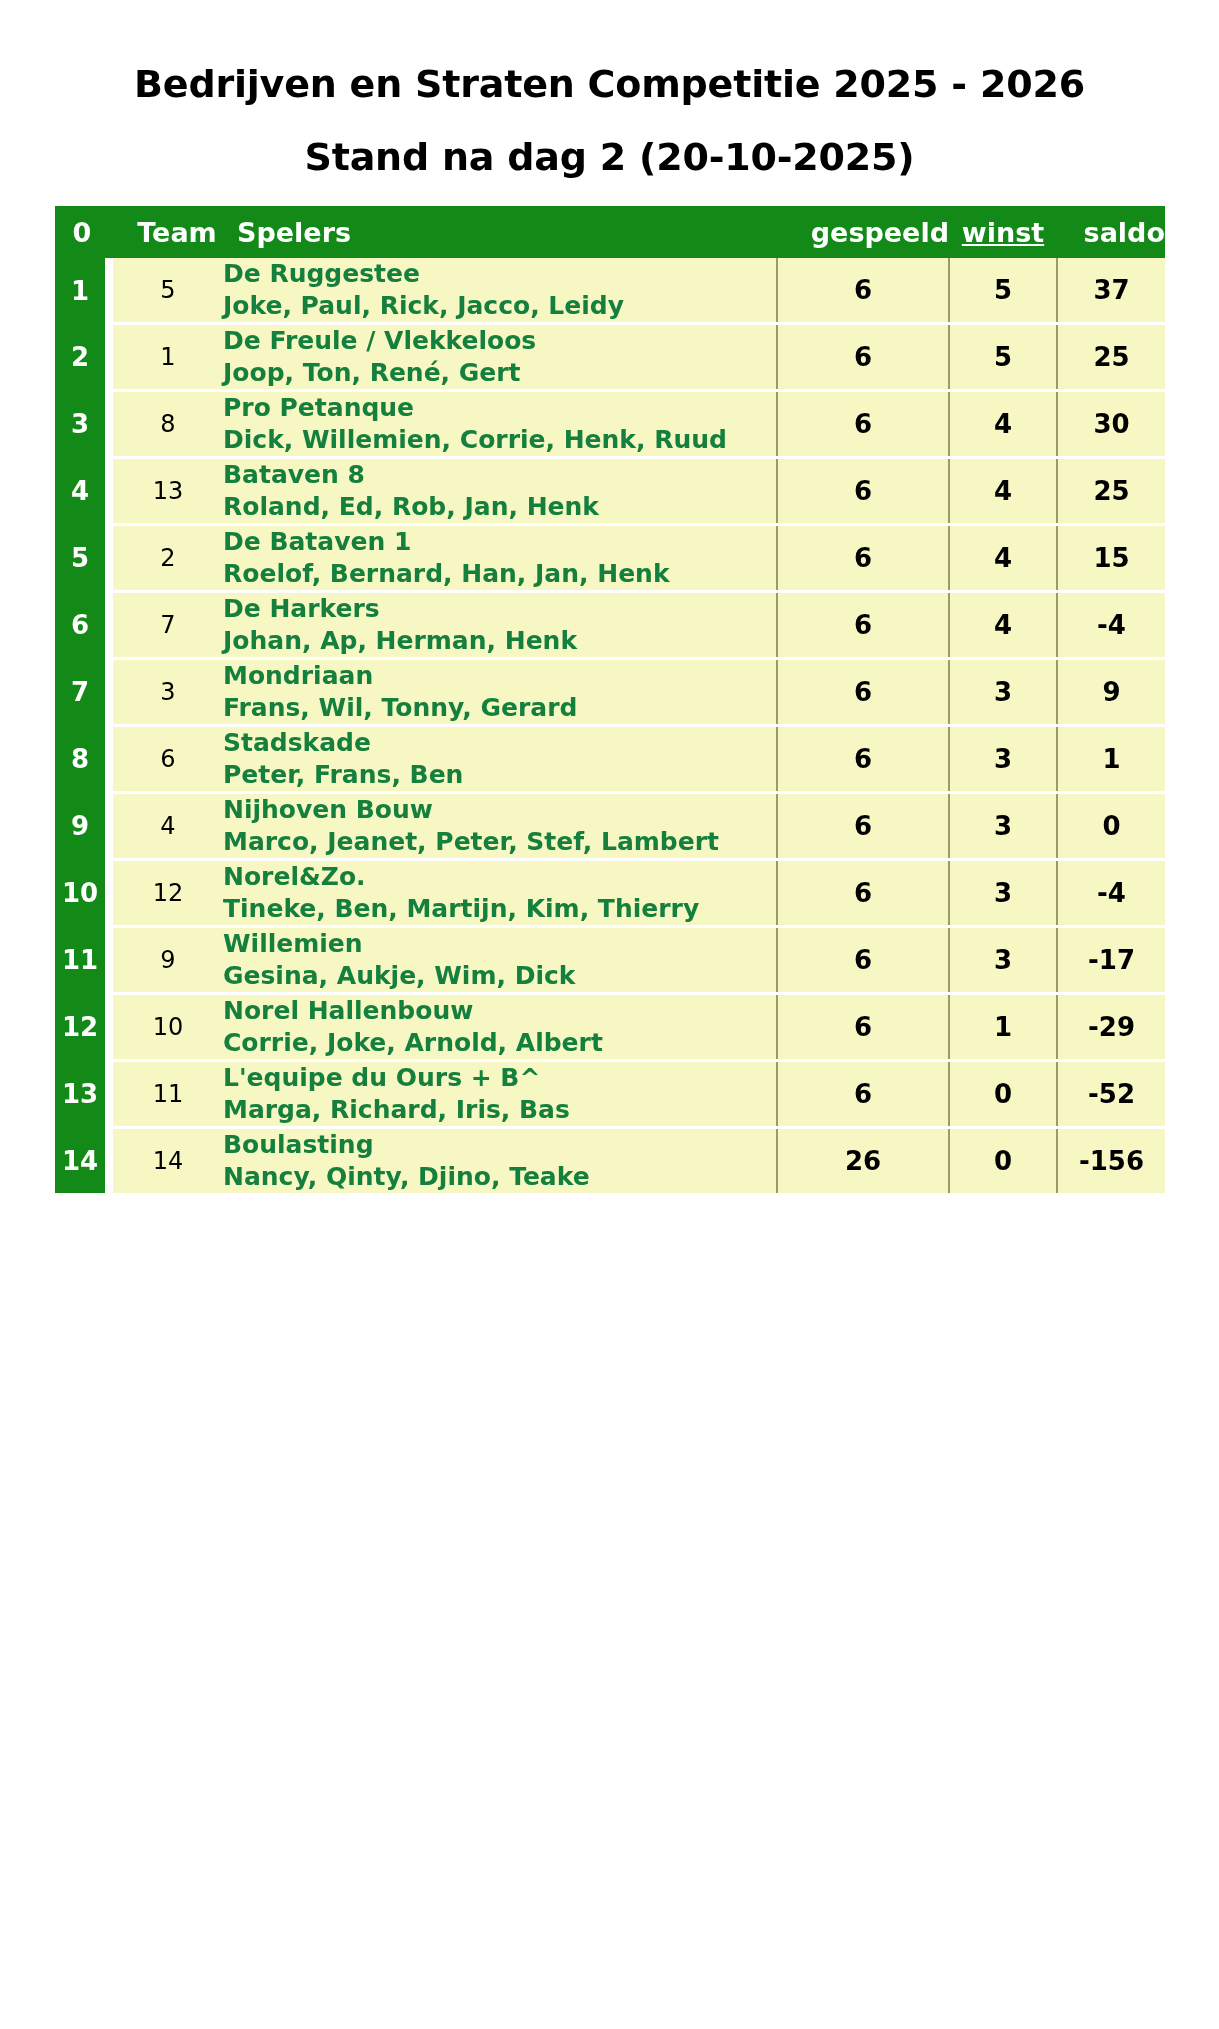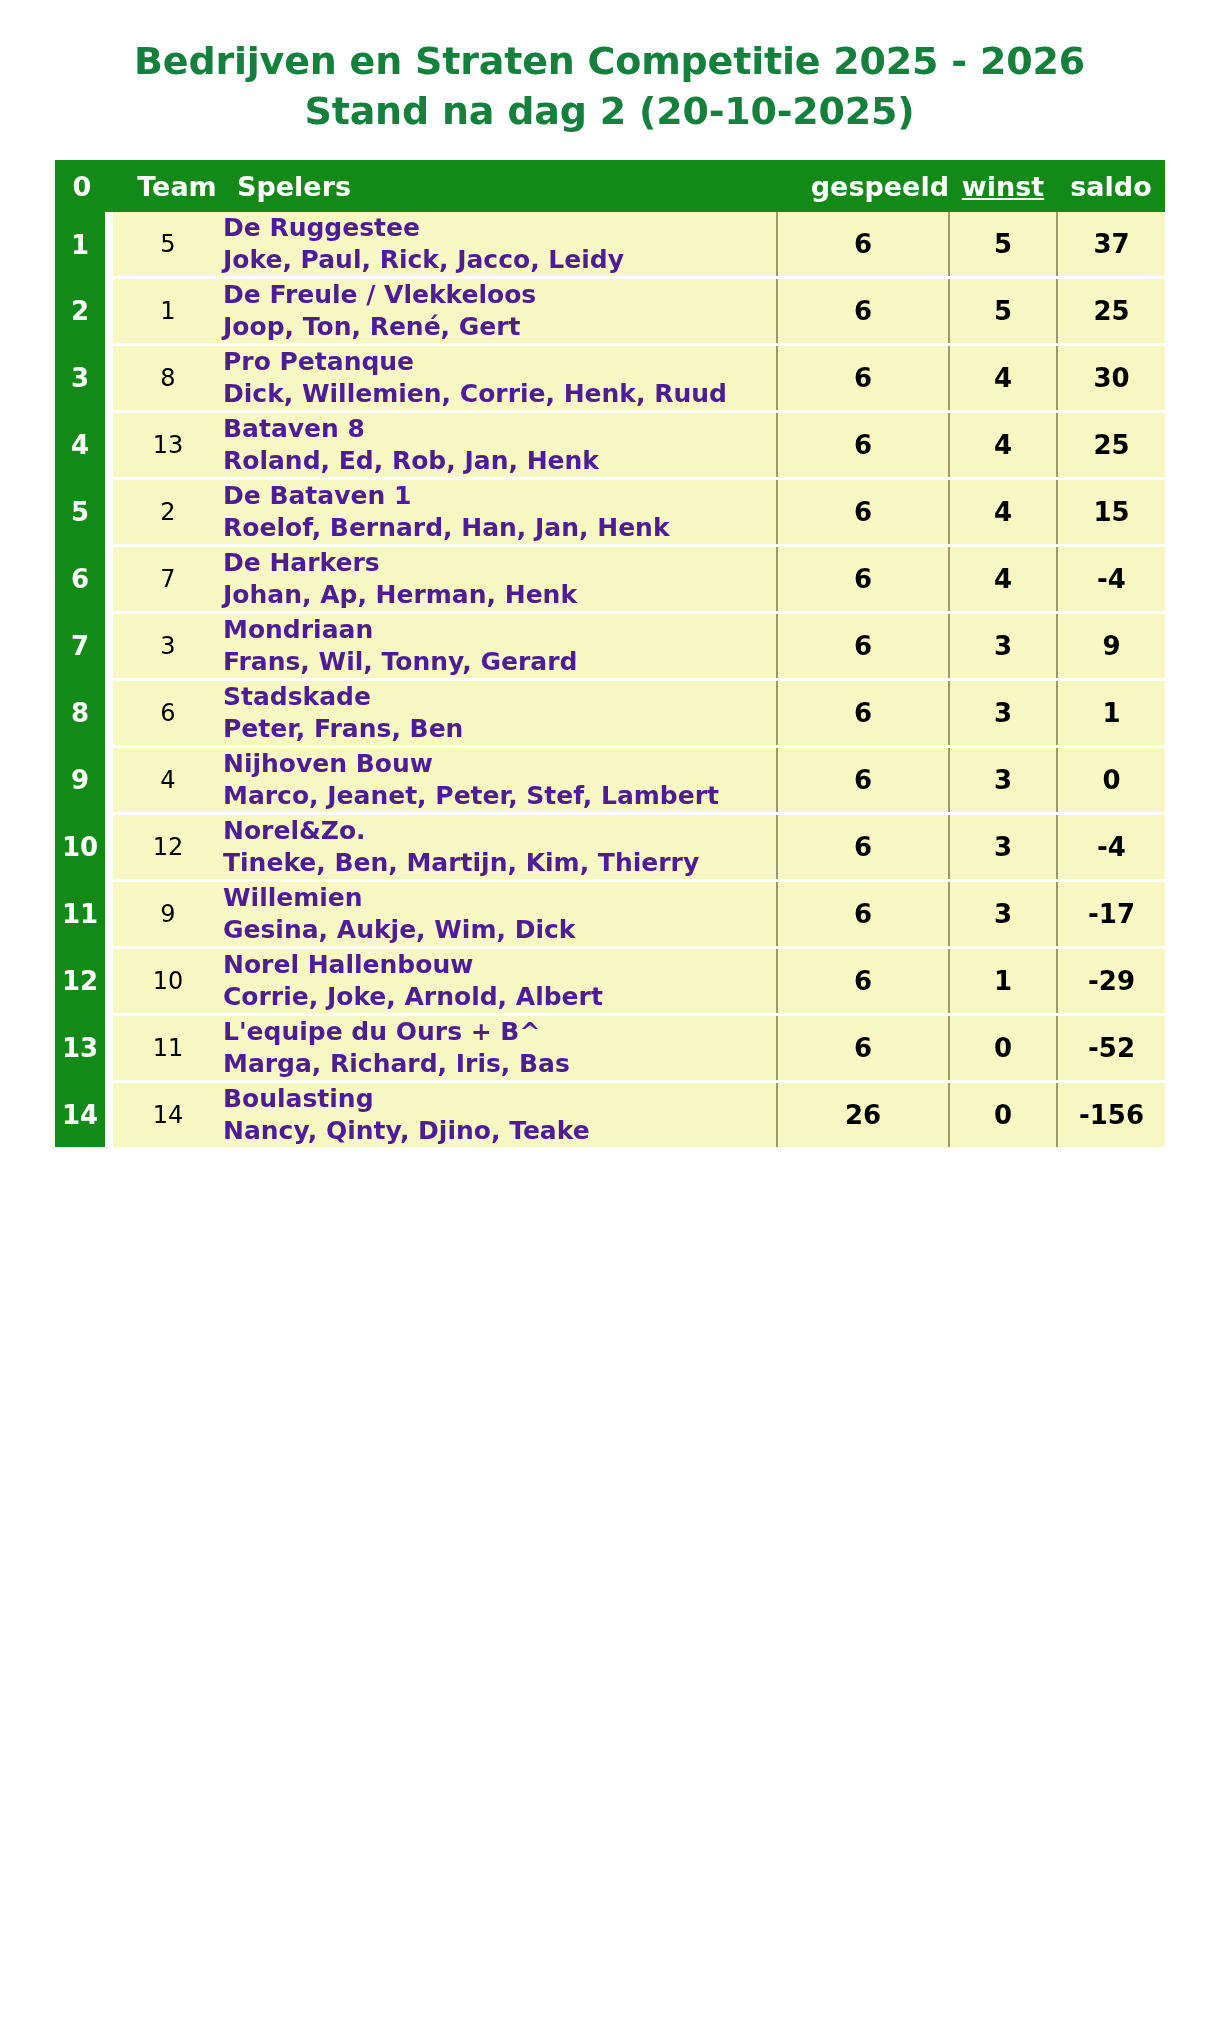--- a/index.html
+++ b/index.html
@@ -23,21 +23,22 @@
   }
   .title-block {
     text-align: center;
     padding-top: 36px;
   }
   .title-line {
     font-size: 38px;
     font-weight: bold;
     letter-spacing: -0.2px;
     line-height: 1.32;
-    color: #15803d;
+    color: #000000;
+    margin-top: 23px;
   }
   .table-wrap {
     margin: 24px 55px 0 55px;
     width: 1110px;
   }
   table.standings {
     border-collapse: collapse;
     width: 100%;
     table-layout: fixed;
   }
@@ -71,21 +72,21 @@
   .hdr .h-gespeeld {
     text-align: right;
     width: 172px;
   }
   .hdr .h-winst {
     text-align: center;
     width: 108px;
     text-decoration: underline;
   }
   .hdr .h-saldo {
-    text-align: center;
+    text-align: right;
     width: 108px;
     margin-top: 20px;
   }
 
   
   .rank-cell {
     background: #138a17;
     color: #ffffff;
     font-size: 26px;
     font-weight: bold;
@@ -98,21 +99,21 @@
     color: #000;
     font-size: 24px;
     text-align: center;
     vertical-align: middle;
     width: 92px;
     border-bottom: 3px solid #ffffff;
     border-left: 8px solid #ffffff;
   }
   .spelers-cell {
     background: #f7f7c4;
-    color: #4c1d95;
+    color: #15803d;
     vertical-align: middle;
     padding: 10px 8px 10px 22px;
     border-bottom: 3px solid #ffffff;
     border-right: 2px solid #9a9a6a;
   }
   .team-name {
     font-size: 25px;
     font-weight: bold;
     line-height: 1.28;
   }

